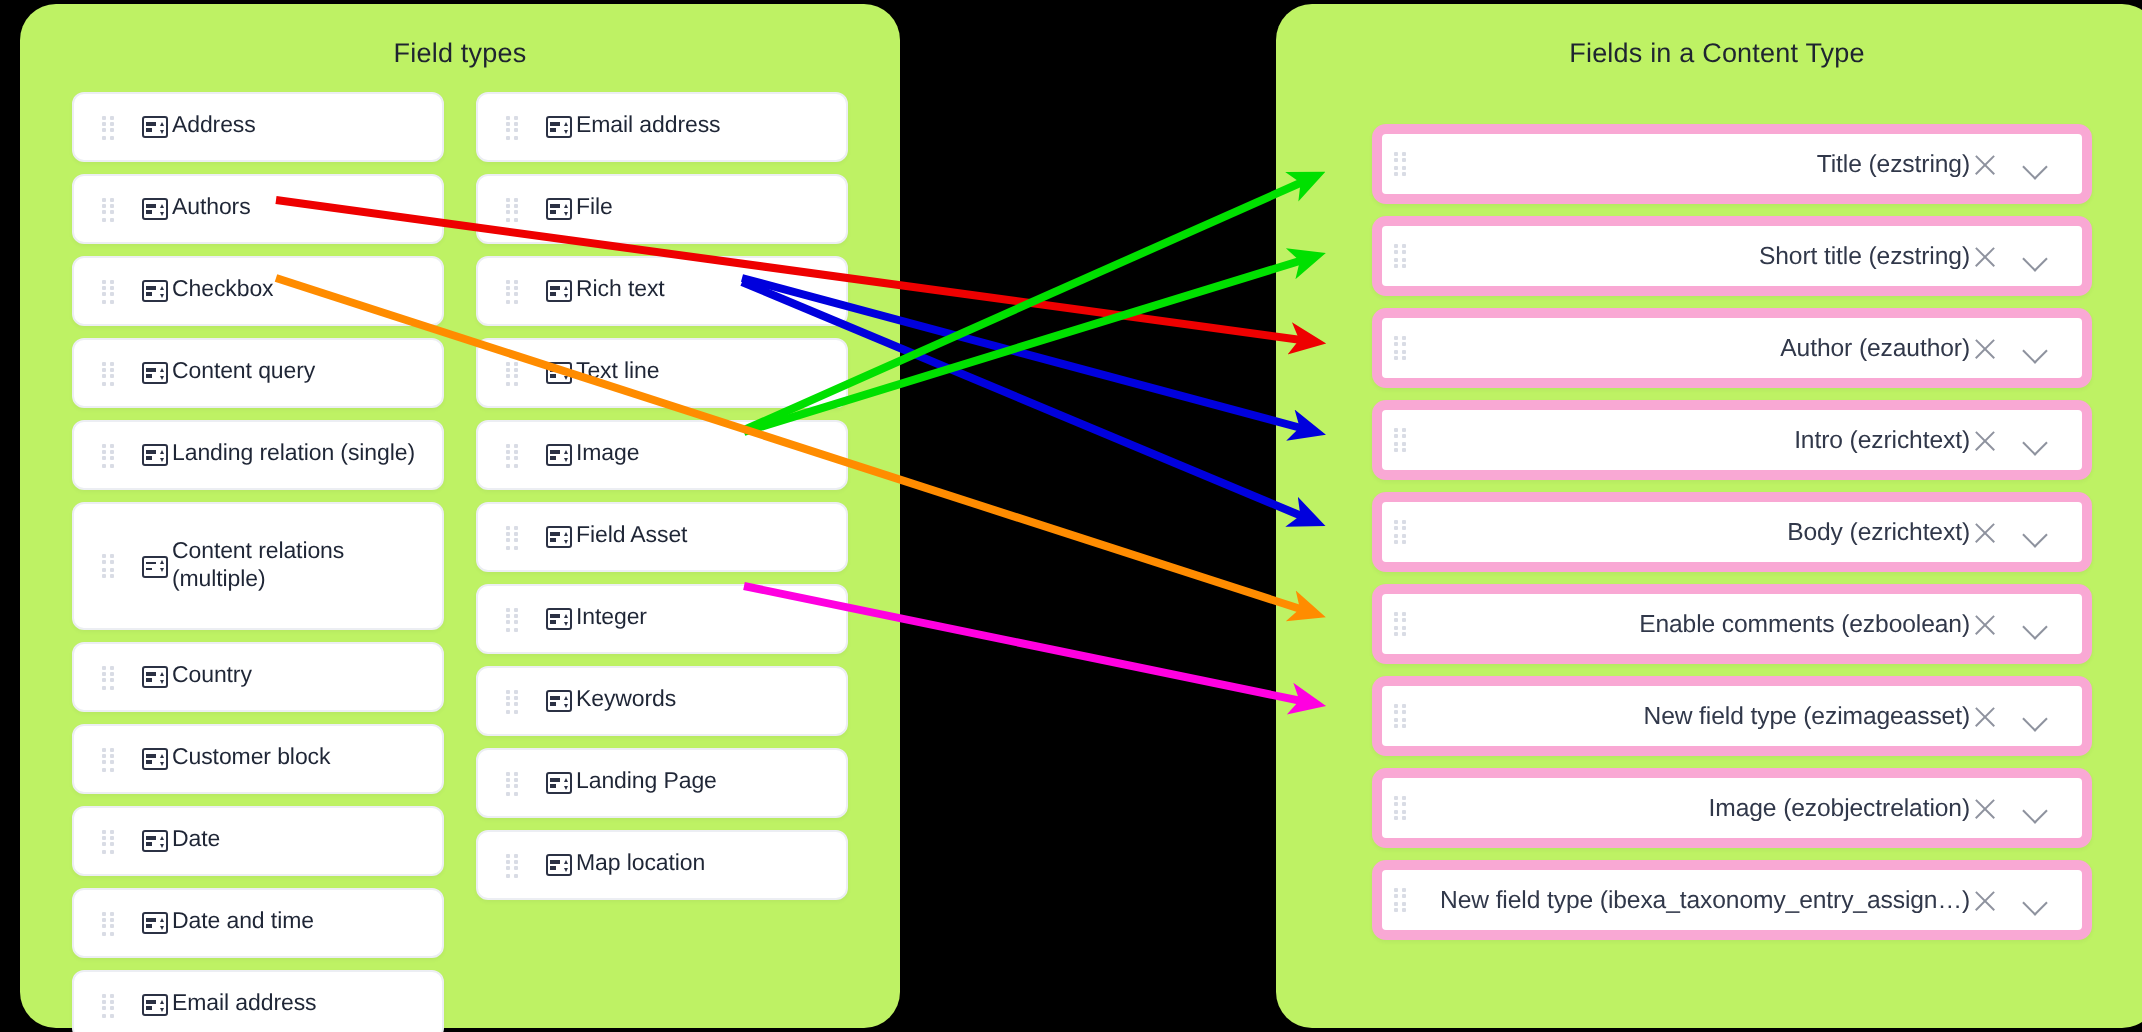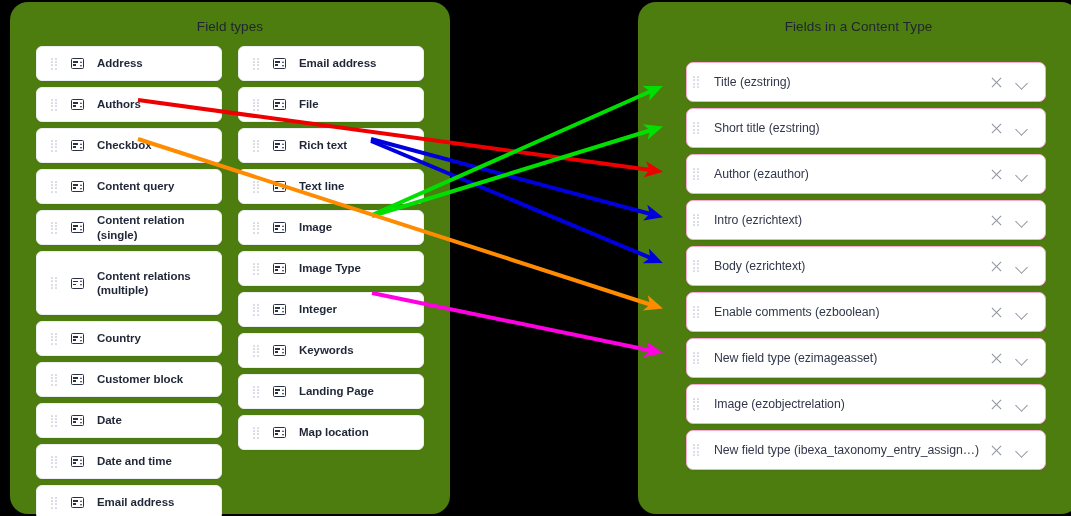--- a/index.html
+++ b/index.html
@@ -13,21 +13,21 @@
     height: 516px;
     position: relative;
     overflow: hidden;
     font-family: "Liberation Sans", sans-serif;
     -webkit-font-smoothing: antialiased;
   }
 
   
   .panel {
     position: absolute;
-    background: #4d7c0f;
+    background: #bef264;
     border-radius: 18px;
     box-sizing: border-box;
   }
   #panel-left {
     left: 10px;
     top: 2px;
     width: 440px;
     height: 512px;
   }
   #panel-right {
@@ -75,24 +75,24 @@
     display: flex;
     align-items: center;
     padding-left: 8px;
     box-sizing: border-box;
   }
   .ft-item.tall {
     height: 64px;
   }
   .ft-label {
     font-size: 11.5px;
-    font-weight: bold;
+    font-weight: normal;
     color: #1f2636;
     line-height: 1.22;
-    margin-left: 13px;
+    margin-left: 2px;
     letter-spacing: -0.05px;
   }
 
   
   .drag-handle {
     width: 7px;
     height: 12px;
     flex: 0 0 auto;
     margin-left: 6px;
     display: grid;
@@ -162,26 +162,27 @@
     left: 48px;
     right: 33px;
     display: flex;
     flex-direction: column;
     gap: 6px;
   }
   .cf-item {
     position: relative;
     height: 40px;
     background: #ffffff;
-    border: 1px solid #f9a8d4;
+    border: 5px solid #f9a8d4;
     border-radius: 7px;
     box-shadow: 0 1px 2px rgba(25, 30, 60, 0.05);
     display: flex;
     align-items: center;
     box-sizing: border-box;
+    text-align: right;
   }
   .cf-label {
     font-size: 12.3px;
     color: #31384a;
     margin-left: 14px;
     flex: 1 1 auto;
     white-space: nowrap;
     overflow: hidden;
     letter-spacing: -0.05px;
   }
@@ -329,21 +330,21 @@
             <i></i>
             <i></i>
           </span>
           <span class="ft-icon">
             <span class="box"></span>
             <span class="l1"></span>
             <span class="l2"></span>
             <span class="caret"></span>
             <span class="caret2"></span>
           </span>
-          <span class="ft-label">Content relation (single)</span>
+          <span class="ft-label">Landing relation (single)</span>
         </div>
         <div class="ft-item tall">
           <span class="drag-handle">
             <i></i>
             <i></i>
             <i></i>
             <i></i>
             <i></i>
             <i></i>
             <i></i>
@@ -571,21 +572,21 @@
             <i></i>
             <i></i>
           </span>
           <span class="ft-icon">
             <span class="box"></span>
             <span class="l1"></span>
             <span class="l2"></span>
             <span class="caret"></span>
             <span class="caret2"></span>
           </span>
-          <span class="ft-label">Image Type</span>
+          <span class="ft-label">Field Asset</span>
         </div>
         <div class="ft-item">
           <span class="drag-handle">
             <i></i>
             <i></i>
             <i></i>
             <i></i>
             <i></i>
             <i></i>
             <i></i>

